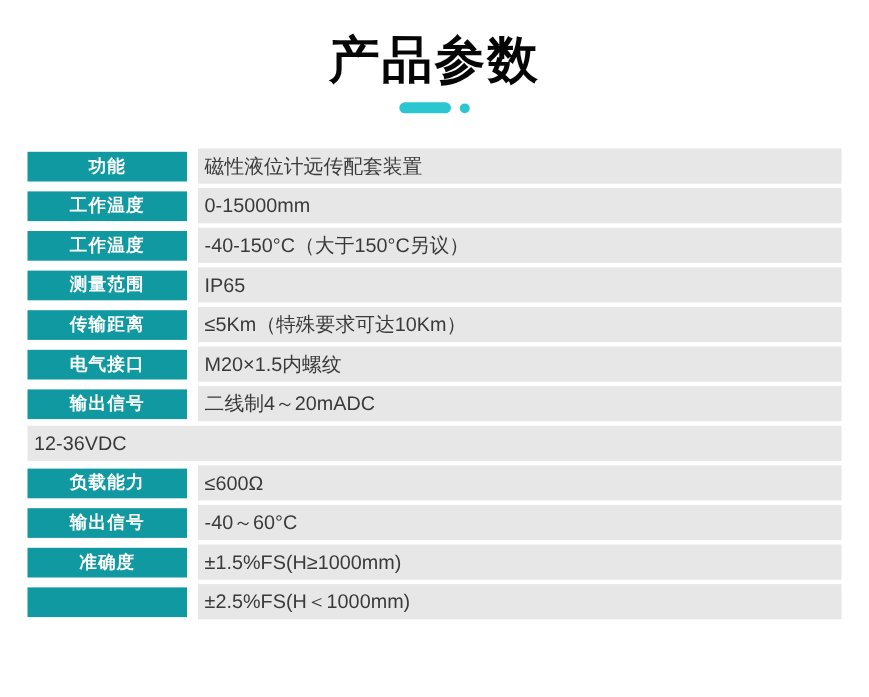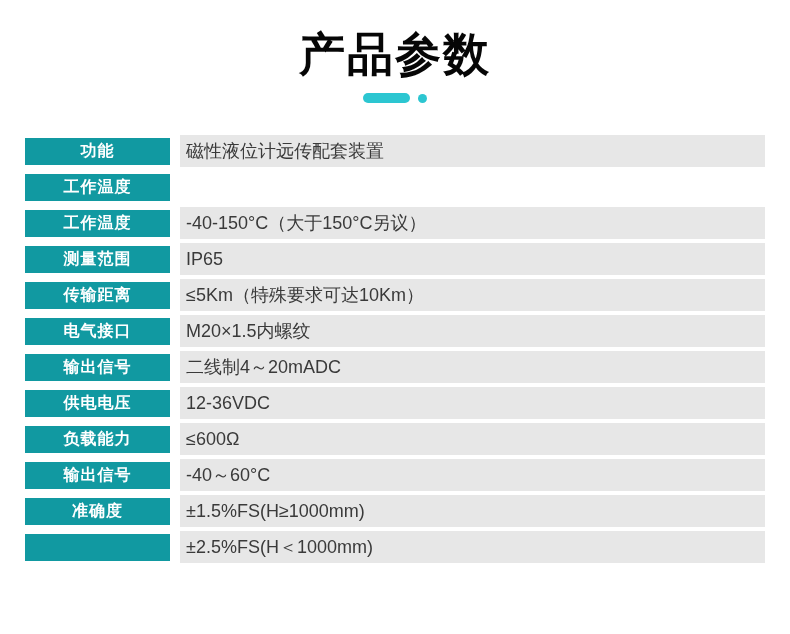--- a/index.html
+++ b/index.html
@@ -93,20 +93,21 @@
   </header>
 
   <div class="spec-table" id="spec-table">
   <div class="spec-row">
     <div class="spec-label">功能</div>
     <div class="spec-value">磁性液位计远传配套装置</div>
   </div>
 
   <div class="spec-row">
     <div class="spec-label">工作温度</div>
+    <div class="spec-value">0-15000mm</div>
   </div>
 
 
   <div class="spec-row">
     <div class="spec-label">工作温度</div>
     <div class="spec-value">-40-150°C（大于150°C另议）</div>
   </div>
 
   <div class="spec-row">
     <div class="spec-label">测量范围</div>
@@ -122,21 +123,20 @@
     <div class="spec-label">电气接口</div>
     <div class="spec-value">M20×1.5内螺纹</div>
   </div>
 
   <div class="spec-row">
     <div class="spec-label">输出信号</div>
     <div class="spec-value">二线制4～20mADC</div>
   </div>
 
   <div class="spec-row">
-    <div class="spec-label">供电电压</div>
     <div class="spec-value">12-36VDC</div>
   </div>
 
   <div class="spec-row">
     <div class="spec-label">负载能力</div>
     <div class="spec-value">≤600Ω</div>
   </div>
 
   <div class="spec-row">
     <div class="spec-label">输出信号</div>

